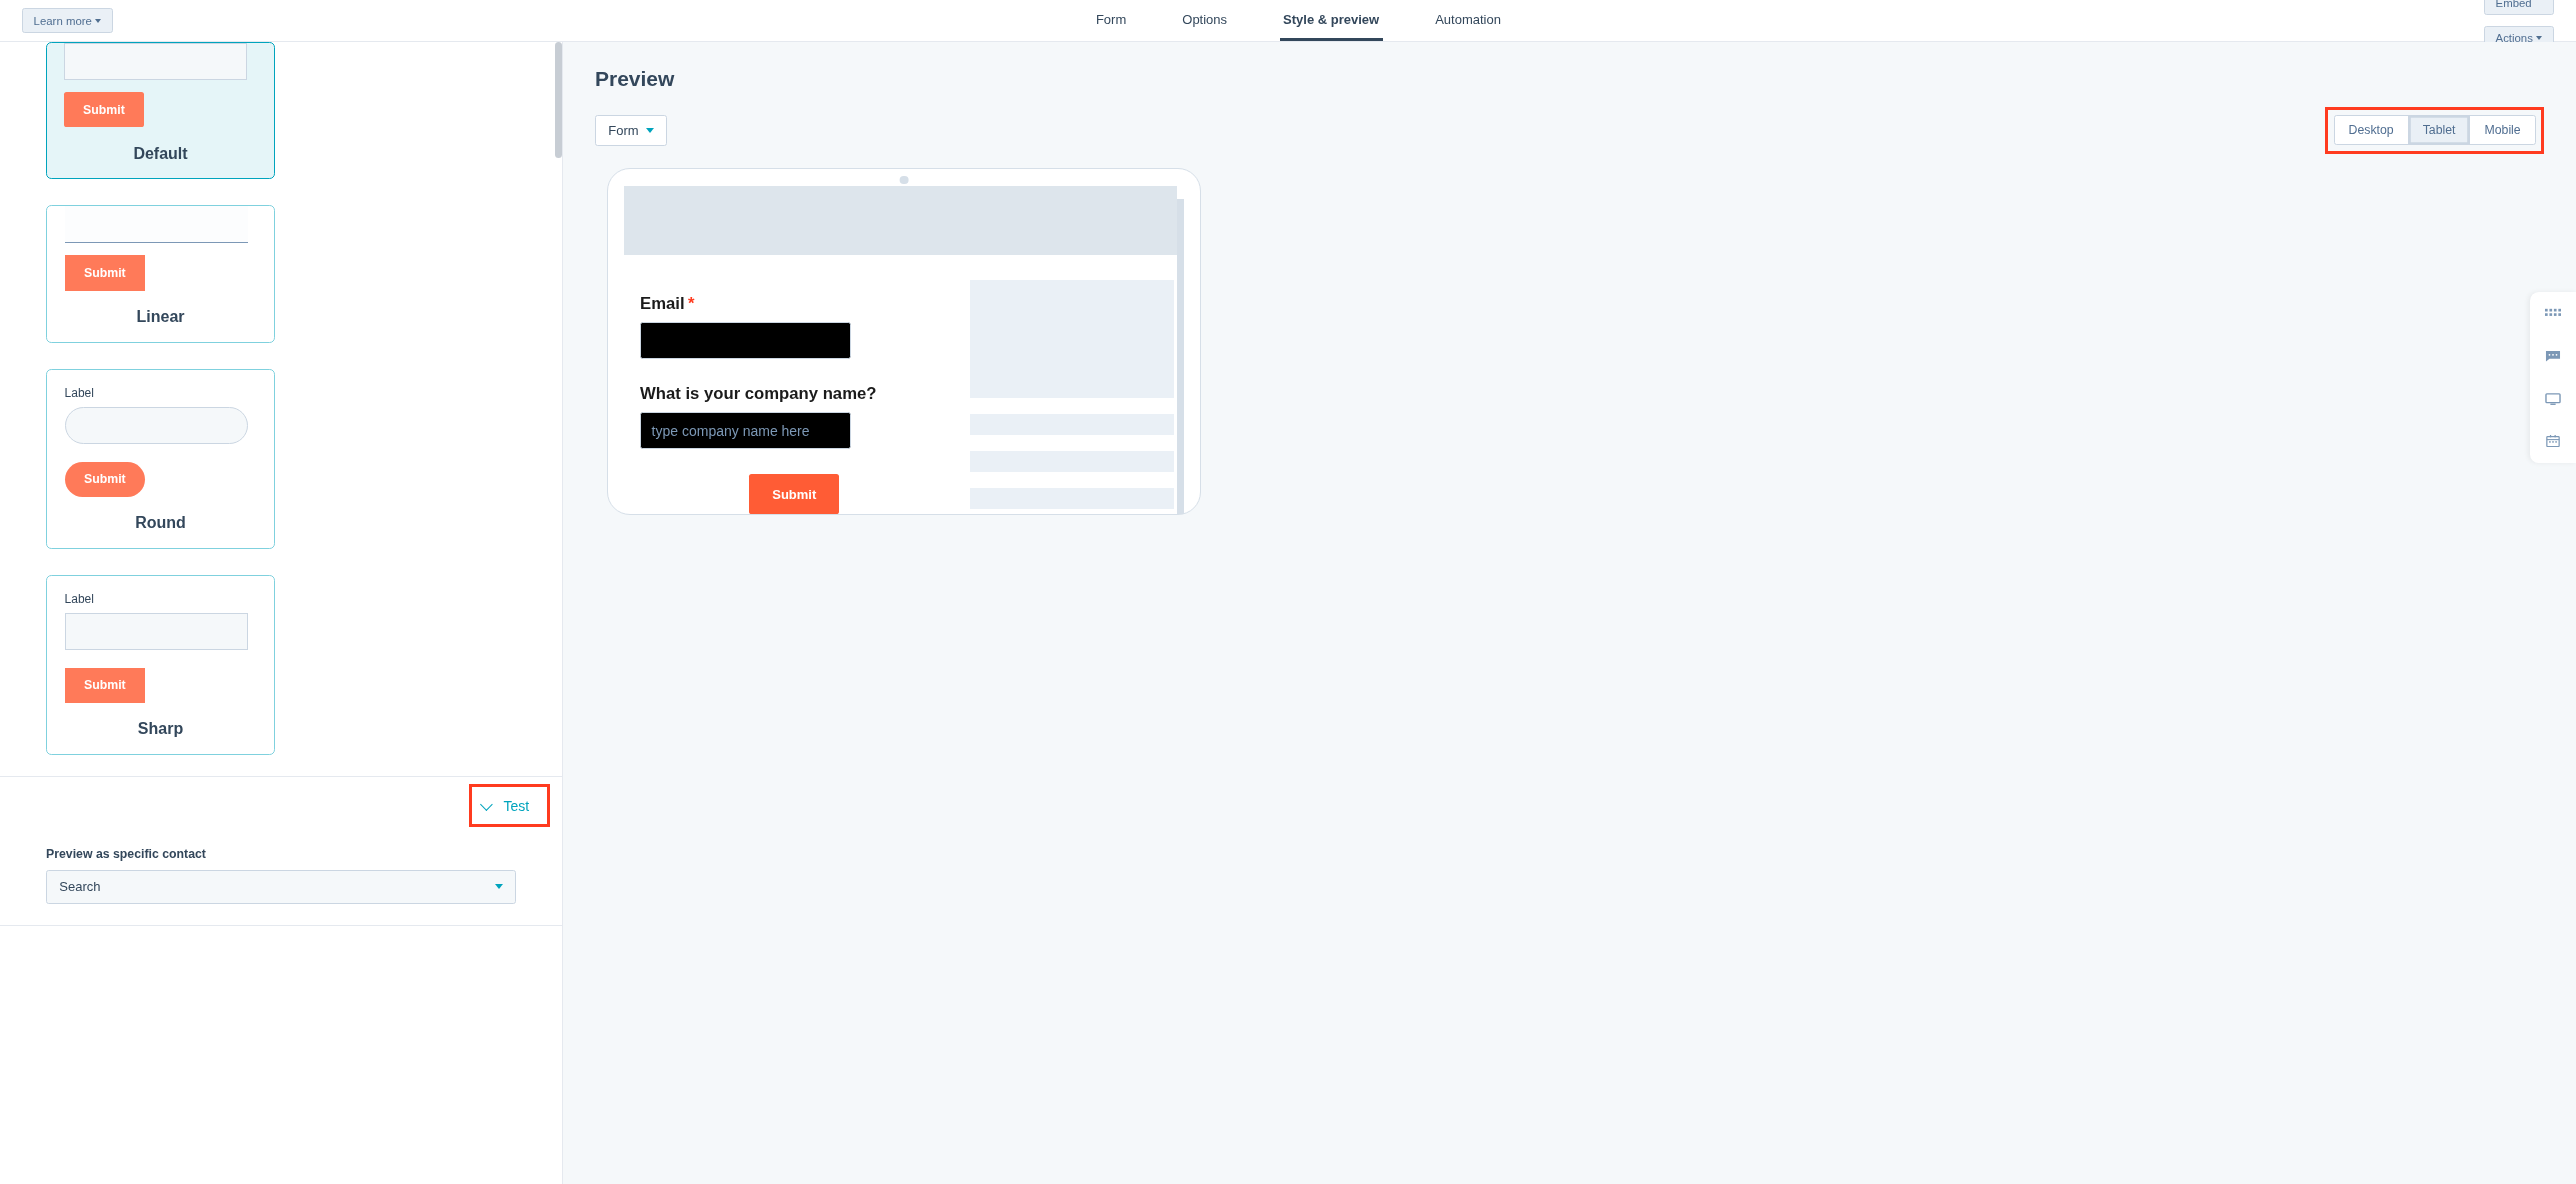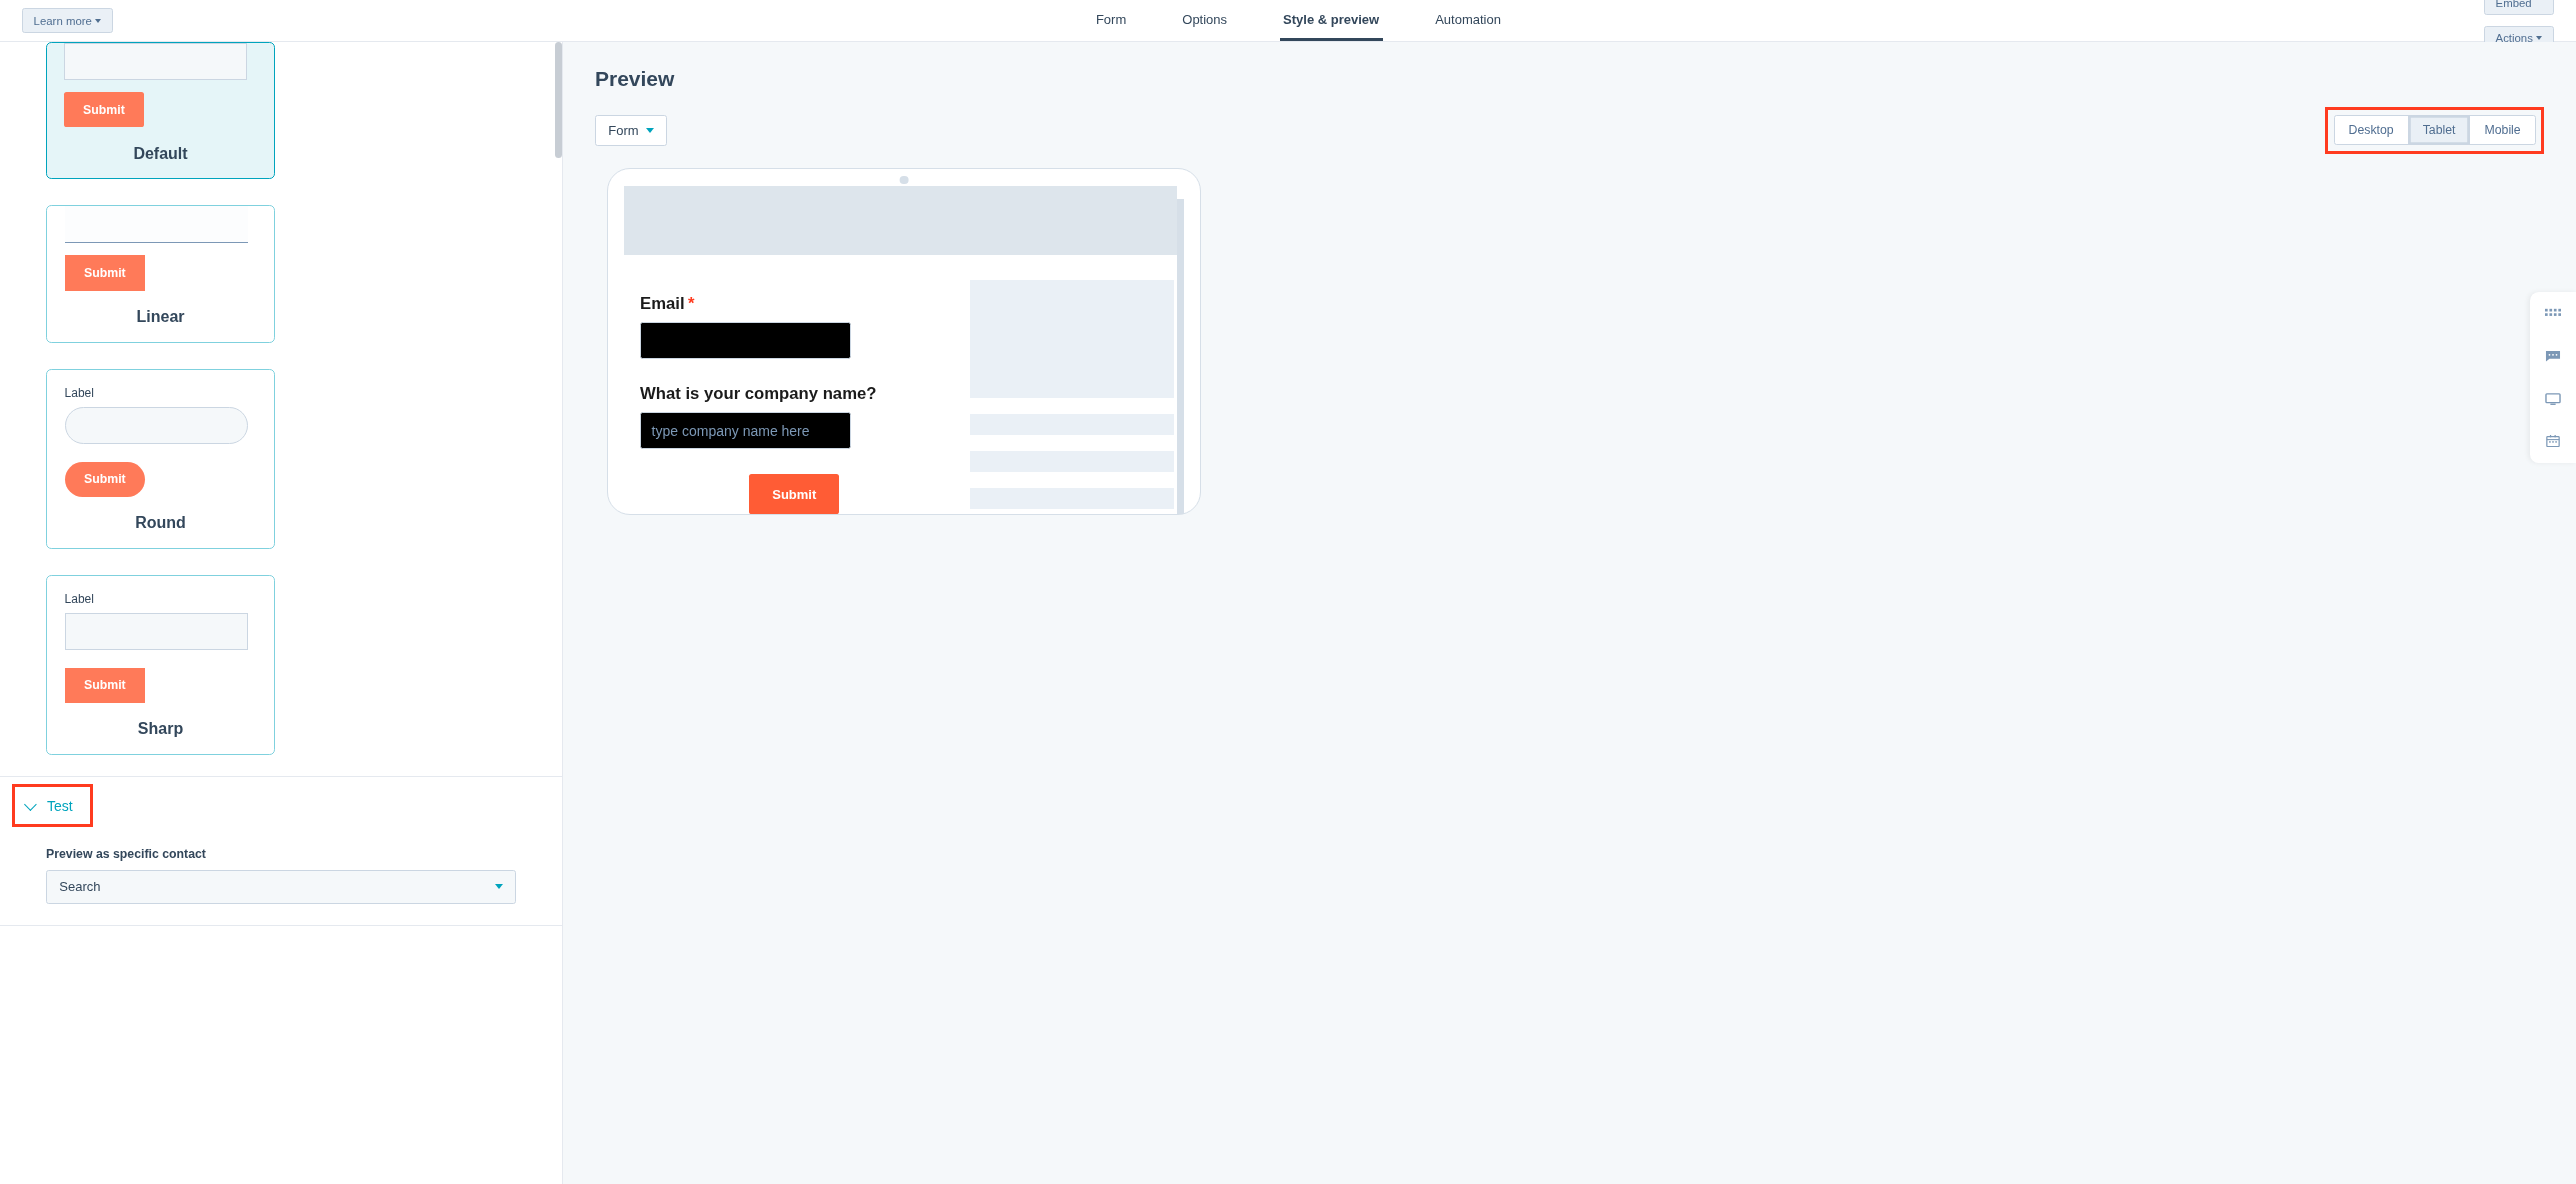--- a/index.html
+++ b/index.html
@@ -75,21 +75,21 @@
 .fld-label { font-size: 16.7px; font-weight: 700; color: #1b1b1b; margin-bottom: 8.8px; display: flex; align-items: center; gap: 3.5px; }
 .req { color: #ff3b1f; }
 .fld-input { width: 211px; height: 37px; border: 0.9px solid #cbd6e2; background: #000000; border-radius: 2.6px; margin-bottom: 25px; }
 .fld-input.ph { padding: 0 10.6px; display: flex; align-items: center; color: #7c98b6; font-size: 14px; }
 .preview-submit { background: #ff5c35; color: #fff; border: none; font-weight: 700; font-size: 13px; padding: 12.3px 23px; border-radius: 2.6px; margin: 21px auto 0 auto; display: block; cursor: pointer; }
 
 
 .icon-rail { position: absolute; right: 0; top: 250px; width: 46px; background: #fff; border-radius: 8.8px 0 0 8.8px; box-shadow: -1.8px 0 5.3px rgba(0,0,0,0.06); display: flex; flex-direction: column; align-items: center; padding: 16px 0; gap: 30px; }
 .rail-icon { width: 16px; height: 12.3px; color: #7c98b6; }
 .dd-caret-sm { width: 0; height: 0; border-left: 3.5px solid transparent; border-right: 3.5px solid transparent; border-top: 4.4px solid #516f90; }
-.acc-test-wrap { padding: 7px 12.3px 14px 12.3px; }
+.acc-test-wrap { padding: 7px 12.3px 14px 12.3px; text-align: right; }
 </style>
 </head>
 <body>
 
 <div class="topnav">
   <button class="btn-sec">
     <span>Learn more</span>
     <span class="dd-caret-sm"></span>
   </button>
   <div class="topnav-tabs">

